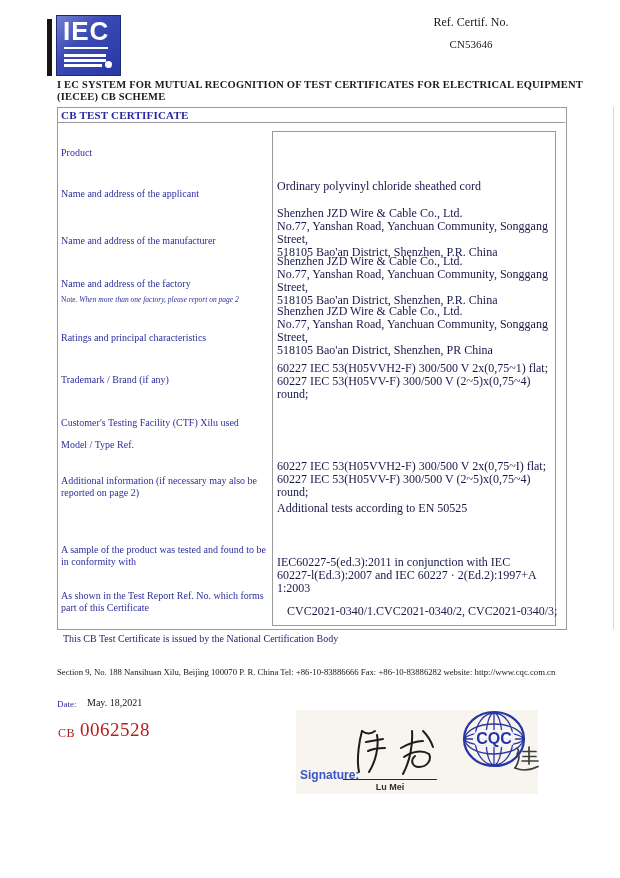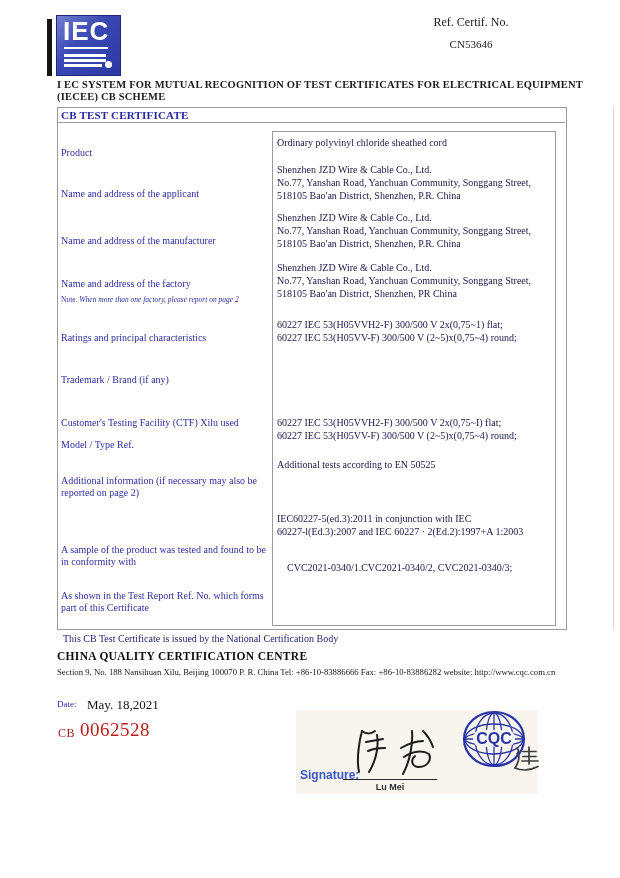--- a/index.html
+++ b/index.html
@@ -20,29 +20,29 @@
   .iec-underline{left:7px;top:31px;width:44px;height:2px;background:#fff;}
   .iec-line{left:7px;width:42px;height:2.5px;background:#fff;}
   .iec-dot{left:48px;top:45px;width:7px;height:7px;border-radius:50%;background:#fff;}
   
   .outer-box{left:57px;top:107px;width:508px;height:521px;border:1px solid #9a9a9a;}
   .title-row{left:57px;top:107px;width:508px;height:15px;border-bottom:1px solid #9a9a9a;}
   .cb-title{left:61px;top:109px;font-size:11px;font-weight:bold;color:#2626a0;letter-spacing:.2px;}
   .value-box{left:272px;top:131px;width:282px;height:493px;border:1px solid #9a9a9a;}
   .edge-line{left:613px;top:107px;width:1px;height:522px;background:#d8d8d8;}
   .lab{left:61px;width:208px;font-size:10px;line-height:11.5px;color:#2e2e9e;margin-top:11px;}
-  .val{left:277px;width:276px;font-size:10px;line-height:13px;color:#18184a;white-space:pre-line;}
+  .val{left:277px;width:276px;font-size:12px;line-height:13px;color:#18184a;white-space:pre-line;margin-top:44px;}
   .note{font-size:7.5px;color:#2e2e9e;}
   .note i{font-size:7.5px;}
   
   .issued{left:63px;top:633px;font-size:10px;color:#23236e;}
   .issuer-name{left:57px;top:650px;font-size:11.5px;font-weight:bold;color:#0e0e0e;letter-spacing:.3px;}
   .issuer-addr{left:57px;top:667px;font-size:8.7px;color:#161616;}
   .date-label{left:57px;top:699px;font-size:9px;color:#2e2e9e;}
-  .date-value{left:87px;top:697px;font-size:13px;color:#141414;}
+  .date-value{left:87px;top:697px;font-size:10px;color:#141414;}
   .cb-prefix{left:58px;top:726px;font-size:12px;color:#9e1c18;letter-spacing:.5px;}
   .cb-number{left:80px;top:719px;font-size:19px;color:#b8201c;letter-spacing:.5px;}
   .sig-patch{left:296px;top:710px;width:242px;height:84px;background:#f8f5ef;}
   .sig-label{left:300px;top:768px;font-family:"Liberation Sans",sans-serif;font-size:12px;font-weight:bold;color:#3a55c8;}
   .sig-line{left:343px;top:779px;width:94px;height:1.3px;background:#2a2a2a;}
   .sig-name{left:343px;top:782px;width:94px;text-align:center;font-family:"Liberation Sans",sans-serif;
             font-size:9px;font-weight:bold;color:#2e2e2e;}
 </style>
 </head>
 <body>
@@ -99,21 +99,20 @@
   <div class="abs val" style="top:318px;">60227 IEC 53(H05VVH2-F) 300/500 V 2x(0,75~1) flat;
 60227 IEC 53(H05VV-F) 300/500 V (2~5)x(0,75~4) round;</div>
   <div class="abs val" style="top:416px;">60227 IEC 53(H05VVH2-F) 300/500 V 2x(0,75~I) flat;
 60227 IEC 53(H05VV-F) 300/500 V (2~5)x(0,75~4) round;</div>
   <div class="abs val" style="top:458px;">Additional tests according to EN 50525</div>
   <div class="abs val" style="top:512px;">IEC60227-5(ed.3):2011 in conjunction with IEC
 60227-l(Ed.3):2007 and IEC 60227 · 2(Ed.2):1997+A 1:2003</div>
   <div class="abs val" style="top:561px;left:287px;">CVC2021-0340/1.CVC2021-0340/2, CVC2021-0340/3;</div>
 
   <div class="abs issued">This CB Test Certificate is issued by the National Certification Body</div>
-  <div class="abs issuer-name">CHINA QUALITY CERTIFICATION CENTRE</div>
   <div class="abs issuer-addr">Section 9, No. 188 Nansihuan Xilu, Beijing 100070 P. R. China Tel: +86-10-83886666 Fax: +86-10-83886282 website: http://www.cqc.com.cn</div>
   <div class="abs date-label">Date:</div>
   <div class="abs date-value">May. 18,2021</div>
   <div class="abs cb-prefix">CB</div>
   <div class="abs cb-number">0062528</div>
 
   <div class="abs sig-patch"></div>
 
   <svg class="abs" style="left:346px;top:726px;" width="100" height="52" viewBox="0 0 100 52">
     <g fill="none" stroke="#1c1c1c" stroke-width="2" stroke-linecap="round">

